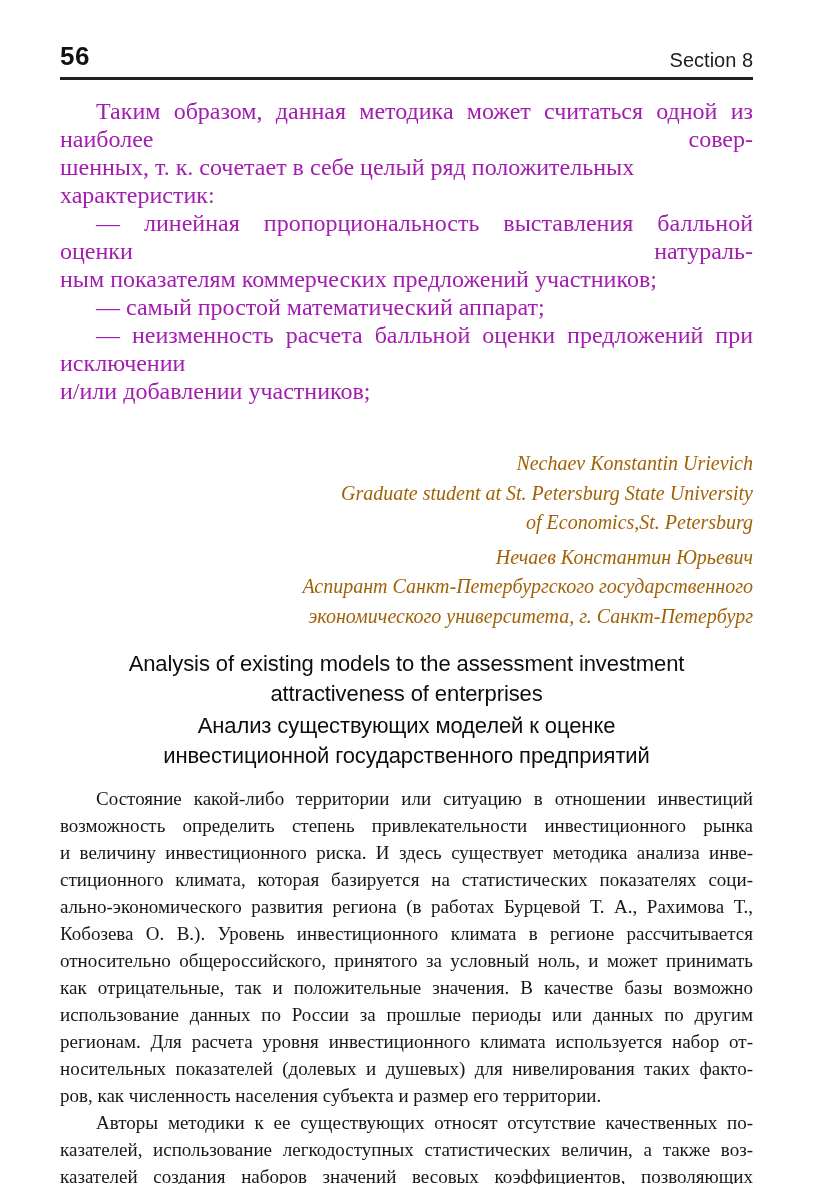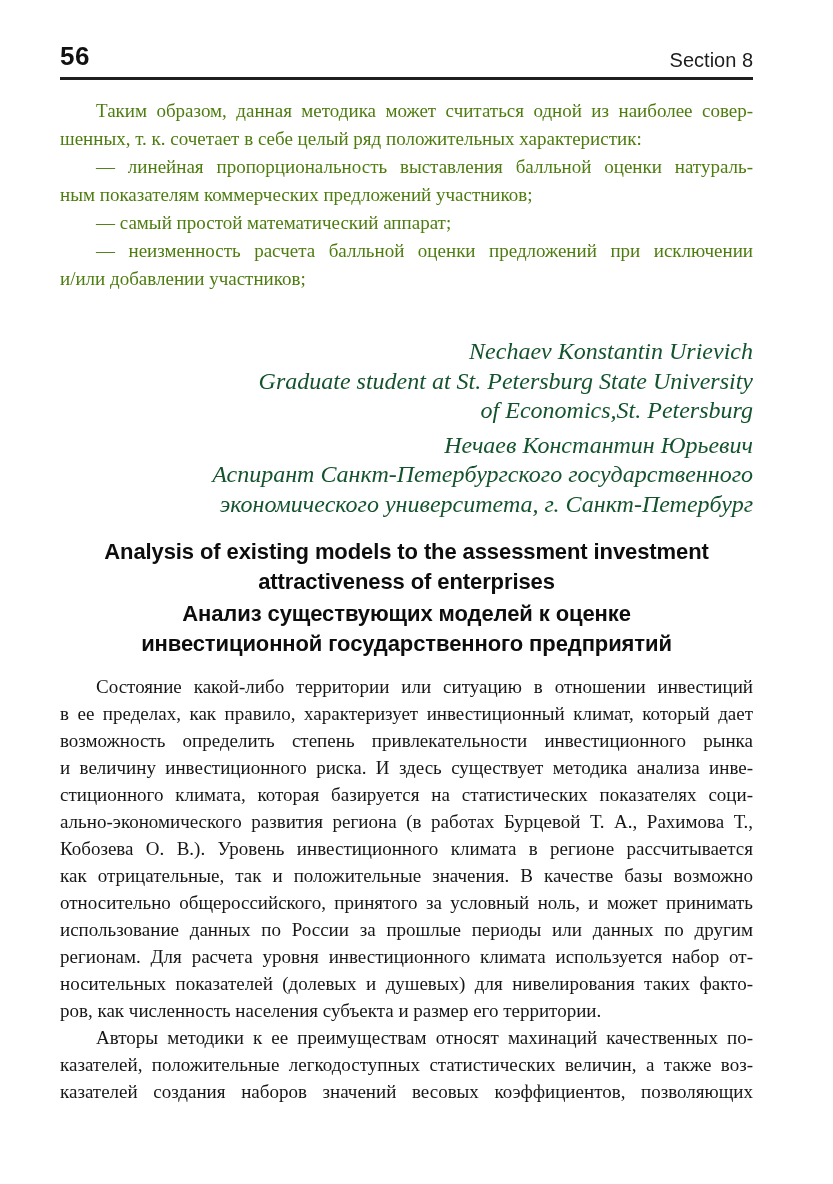--- a/index.html
+++ b/index.html
@@ -53,39 +53,39 @@
     text-align-last: justify;
   }
   .para .line.last {
     text-align: left;
     text-align-last: left;
   }
   .para .line.first { text-indent: 36px; }
   
   .intro {
     margin-top: 17px;
-    font-size: 19px;
+    font-size: 24px;
     line-height: 28px;
-    color: #4d7c0f;
+    color: #a21caf;
   }
   
   .authors {
     font-style: italic;
-    font-size: 24px;
+    font-size: 20px;
     line-height: 29.5px;
-    color: #14532d;
+    color: #a16207;
   }
   .authors .line { text-align: right; }
   .authors-en { margin-top: 44px; }
   .authors-ru { margin-top: 5px; font-style: italic; }
   
   .title {
     margin: 0;
     font-family: "Liberation Sans", "DejaVu Sans", sans-serif;
-    font-weight: bold;
+    font-weight: normal;
     font-size: 22px;
     line-height: 30px;
     color: #0d0d0d;
     letter-spacing: -0.1px;
   }
   .title .line { text-align: center; }
   .title-en { margin-top: 18px; }
   .title-ru { margin-top: 2px; }
   
   .bodytext {
@@ -144,34 +144,33 @@
       </h1>
 
     <h1 class="title title-ru">
         <span class="line">Анализ существующих моделей к оценке</span>
         <span class="line">инвестиционной государственного предприятий</span>
       </h1>
 
     <section class="bodytext">
         <p class="para">
           <span class="line first">Состояние какой-либо территории или ситуацию в отношении инвестиций</span>
-          <span class="line">в ее пределах, как правило, характеризует инвестиционный климат, который дает</span>
           <span class="line">возможность определить степень привлекательности инвестиционного рынка</span>
           <span class="line">и величину инвестиционного риска. И здесь существует методика анализа инве-</span>
           <span class="line">стиционного климата, которая базируется на статистических показателях соци-</span>
           <span class="line">ально-экономического развития региона (в работах Бурцевой Т. А., Рахимова Т.,</span>
           <span class="line">Кобозева О. В.). Уровень инвестиционного климата в регионе рассчитывается</span>
+          <span class="line">относительно общероссийского, принятого за условный ноль, и может принимать</span>
           <span class="line">как отрицательные, так и положительные значения. В качестве базы возможно</span>
-          <span class="line">относительно общероссийского, принятого за условный ноль, и может принимать</span>
           <span class="line">использование данных по России за прошлые периоды или данных по другим</span>
           <span class="line">регионам. Для расчета уровня инвестиционного климата используется набор от-</span>
           <span class="line">носительных показателей (долевых и душевых) для нивелирования таких факто-</span>
           <span class="line last">ров, как численность населения субъекта и размер его территории.</span>
         </p>
         <p class="para">
-          <span class="line first">Авторы методики к ее преимуществам относят махинаций качественных по-</span>
-          <span class="line">казателей, положительные легкодоступных статистических величин, а также воз-</span>
+          <span class="line first">Авторы методики к ее существующих относят отсутствие качественных по-</span>
+          <span class="line">казателей, использование легкодоступных статистических величин, а также воз-</span>
           <span class="line">казателей создания наборов значений весовых коэффициентов, позволяющих</span>
         </p>
       </section>
 
   </div>
 </div>
 
 </body></html>

